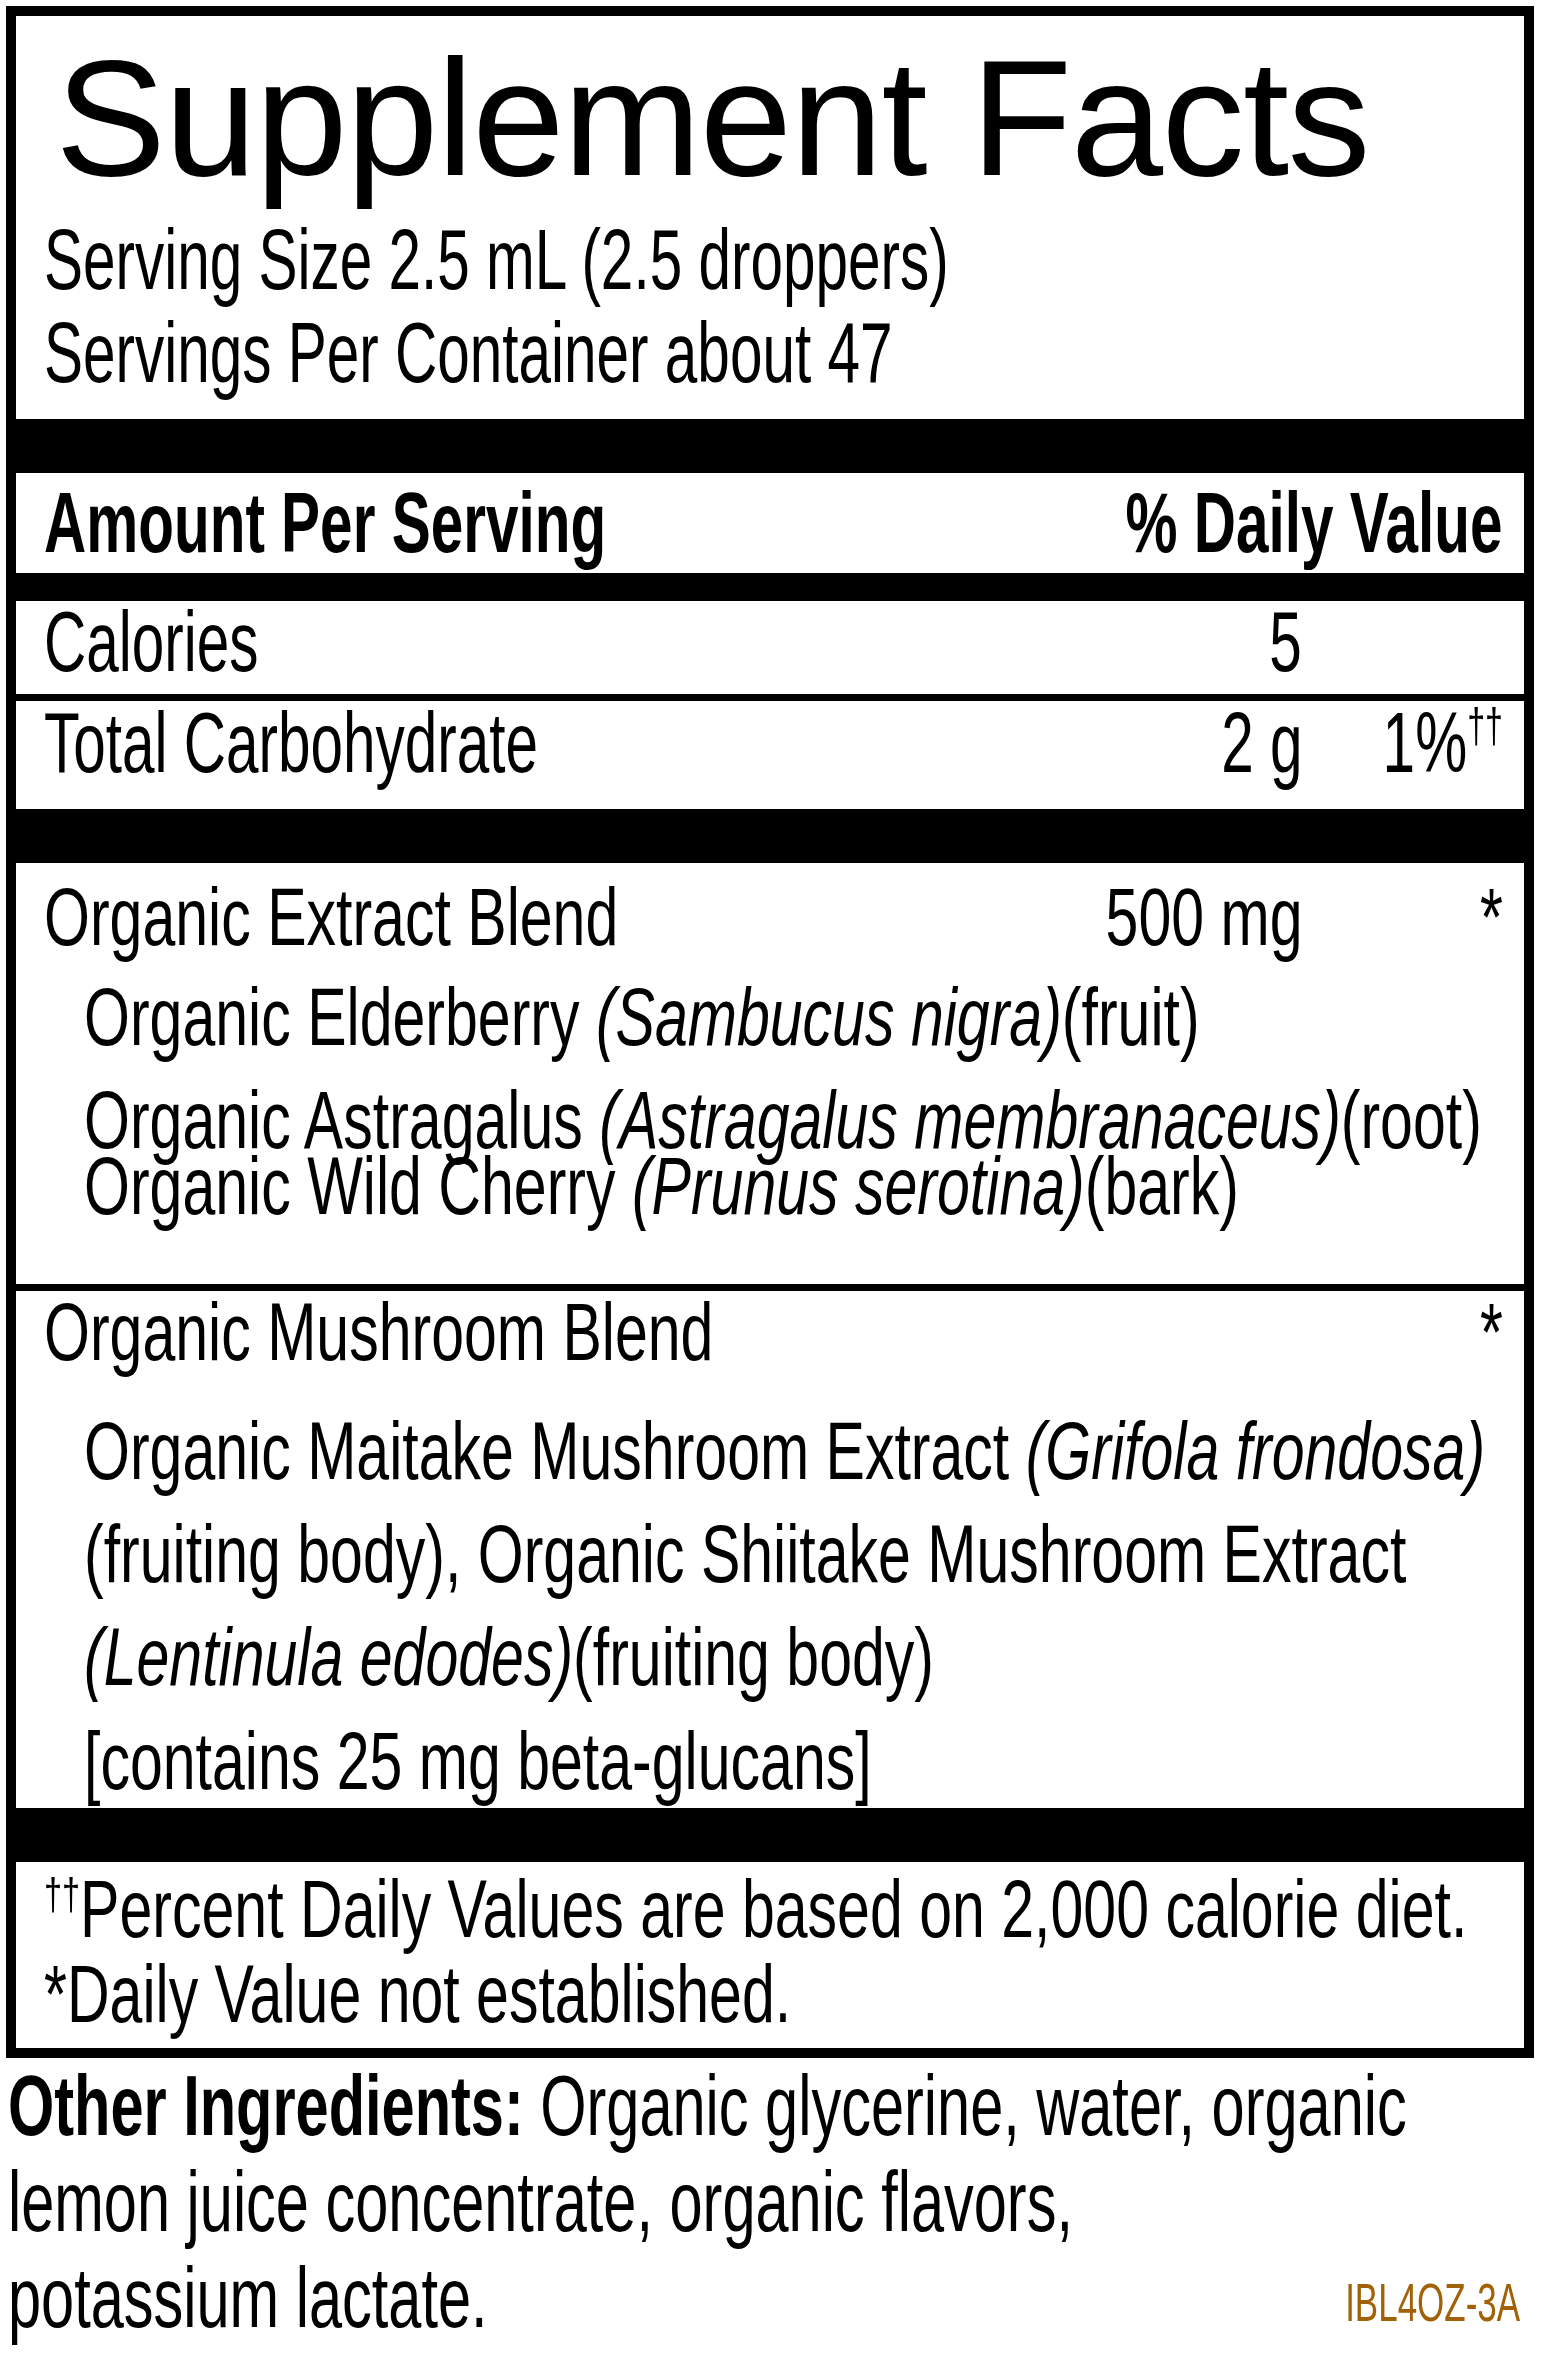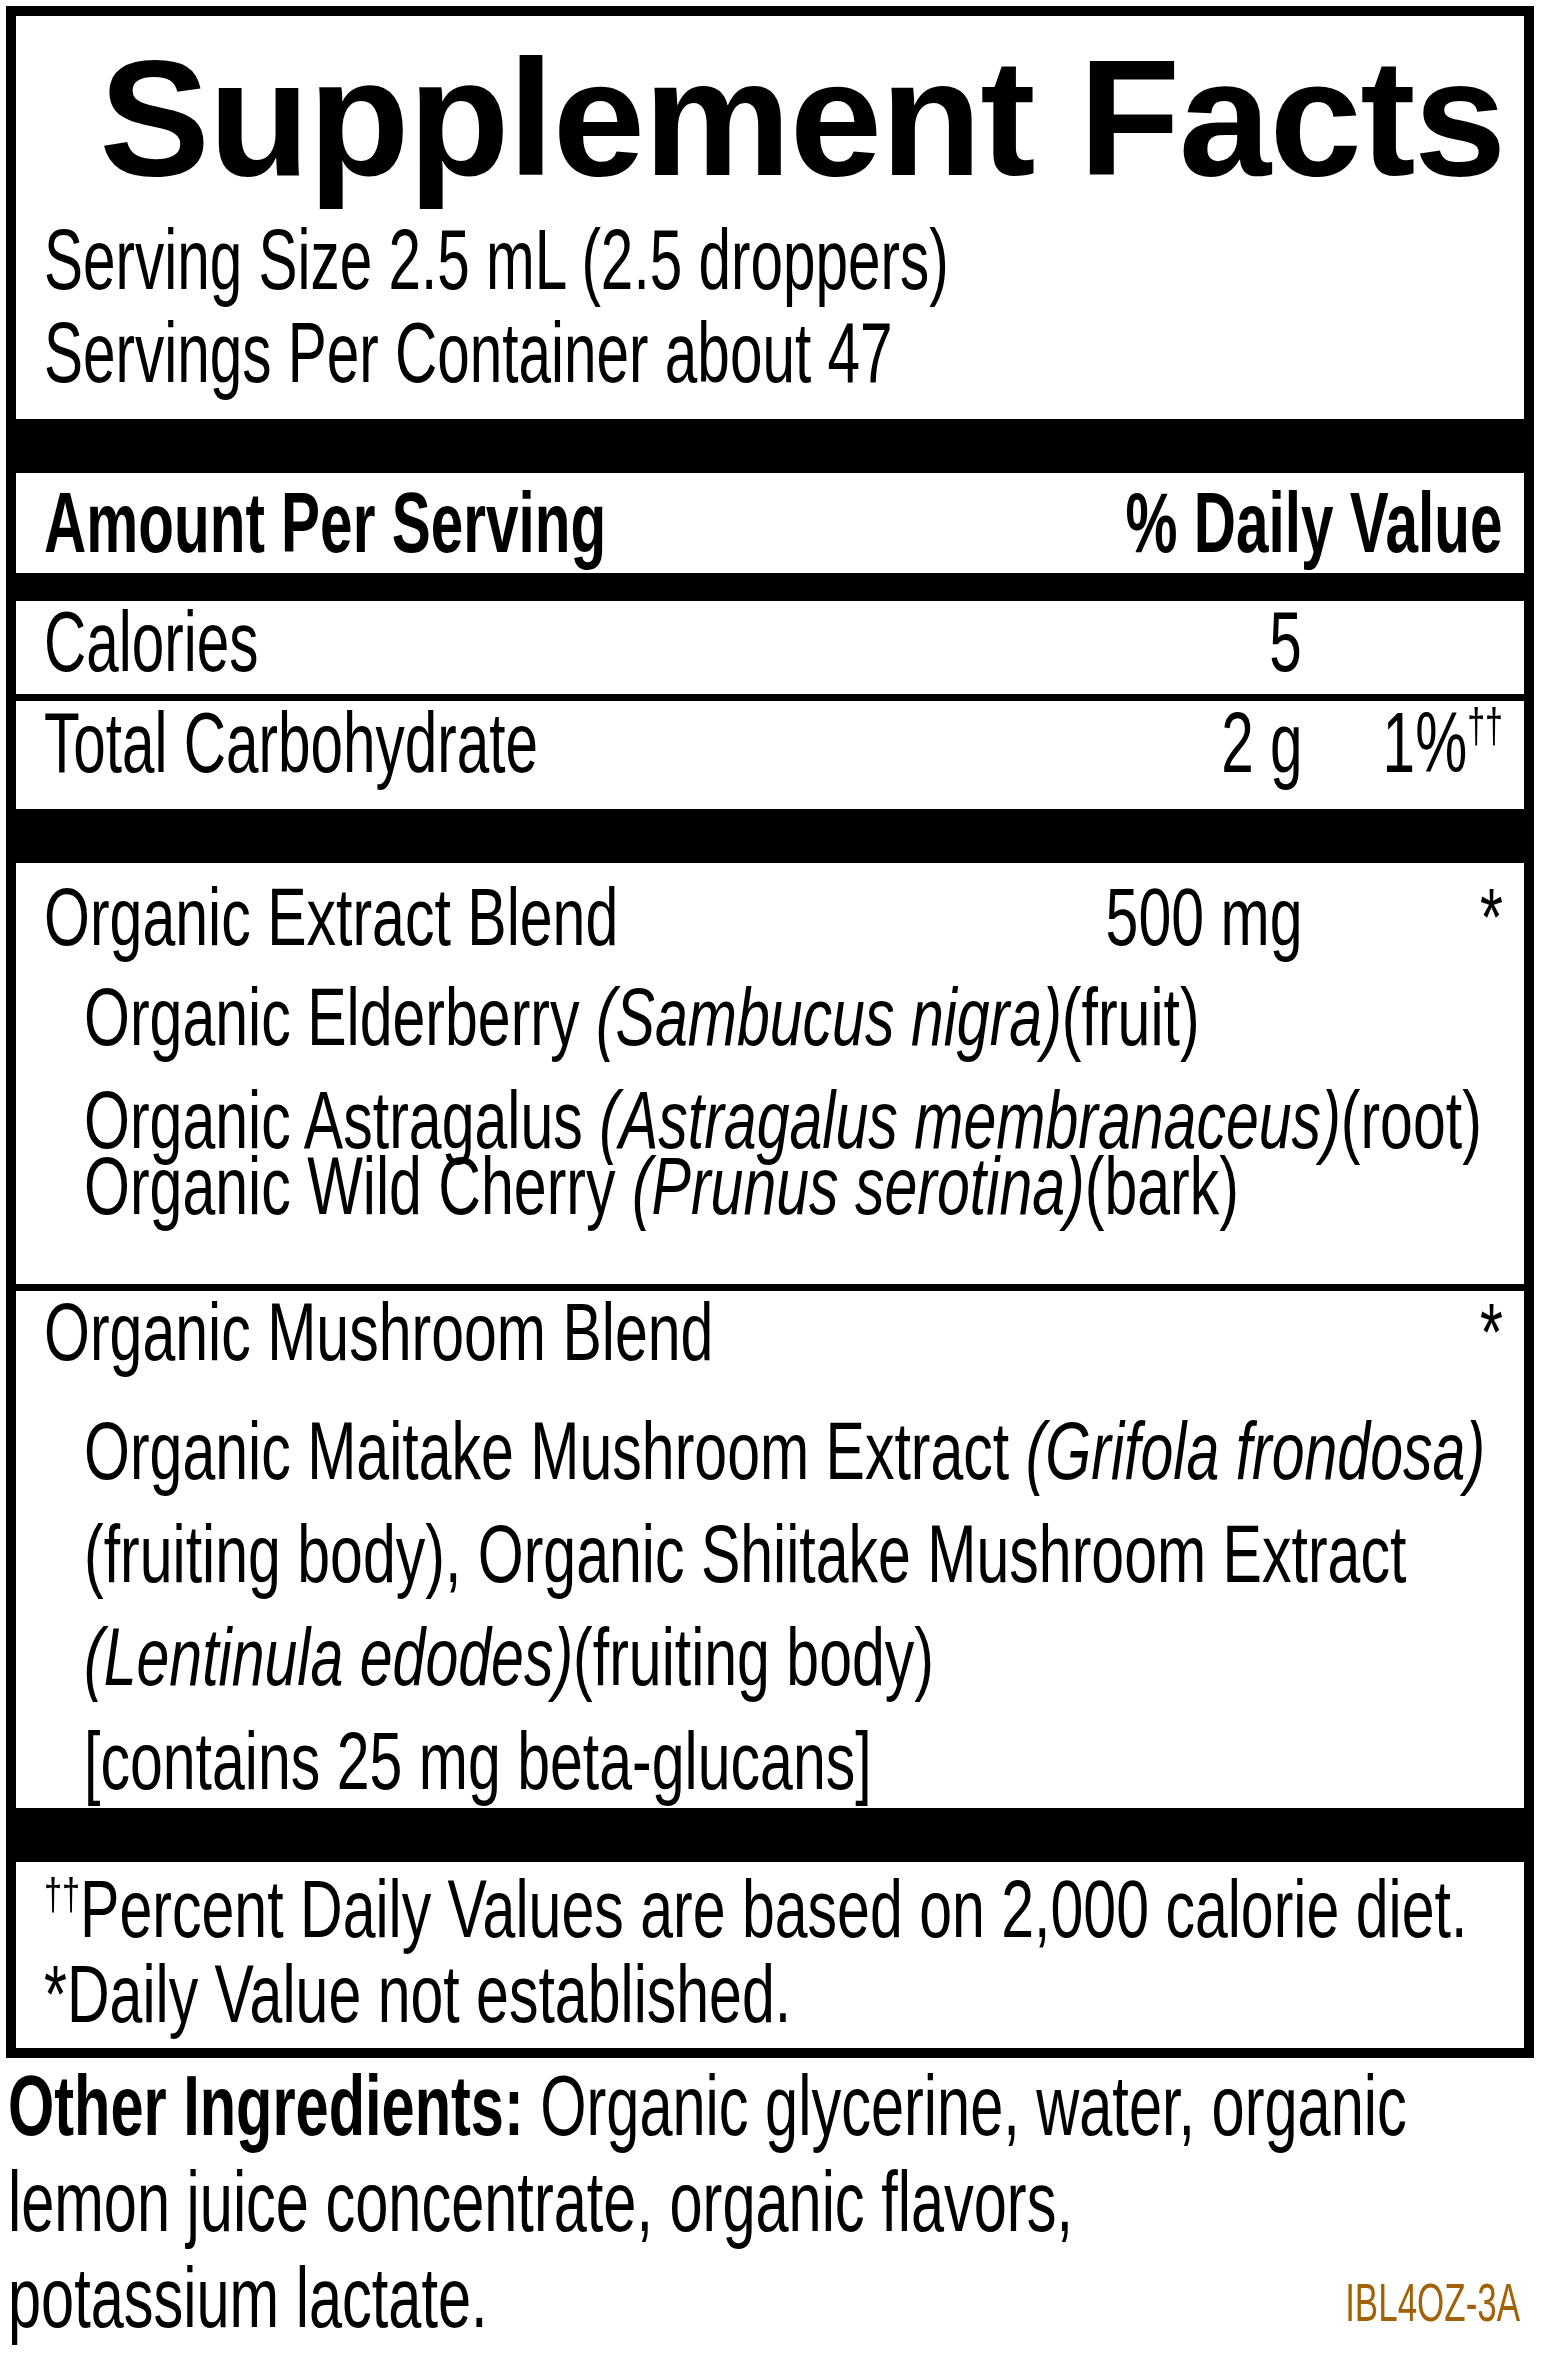--- a/index.html
+++ b/index.html
@@ -16,21 +16,21 @@
   
   .sx  {display:inline-block;transform:scaleX(.68);transform-origin:0 50%;white-space:nowrap;}
   .sxs {display:inline-block;transform:scaleX(.72);transform-origin:0 50%;white-space:nowrap;}
   .sxr {display:inline-block;transform:scaleX(.68);transform-origin:100% 50%;white-space:nowrap;}
   .sxrs{display:inline-block;transform:scaleX(.72);transform-origin:100% 50%;white-space:nowrap;}
   .sxb {display:inline-block;transform:scaleX(.70);transform-origin:0 50%;white-space:nowrap;}
   .sxcode{display:inline-block;transform:scaleX(.66);transform-origin:100% 50%;white-space:nowrap;}
 
   .title{
     position:absolute;left:39px;top:18.5px;
-    font-size:166px;line-height:1;font-weight:bold;letter-spacing:-1.5px;white-space:nowrap;margin-left:44px;
+    font-size:166px;line-height:1;font-weight:normal;letter-spacing:-1.5px;white-space:nowrap;
   }
   .serving-block{position:absolute;left:28px;top:197px;font-size:86px;line-height:93px;}
 
   .bar{position:absolute;left:0;width:100%;background:#000;}
   .bar1{top:403px;height:54px;}
   .bar2{top:557px;height:28px;}
   .thin1{top:678px;height:7px;}
   .bar3{top:793px;height:54px;}
   .thin2{top:1268px;height:7px;}
   .bar4{top:1792px;height:54px;}

